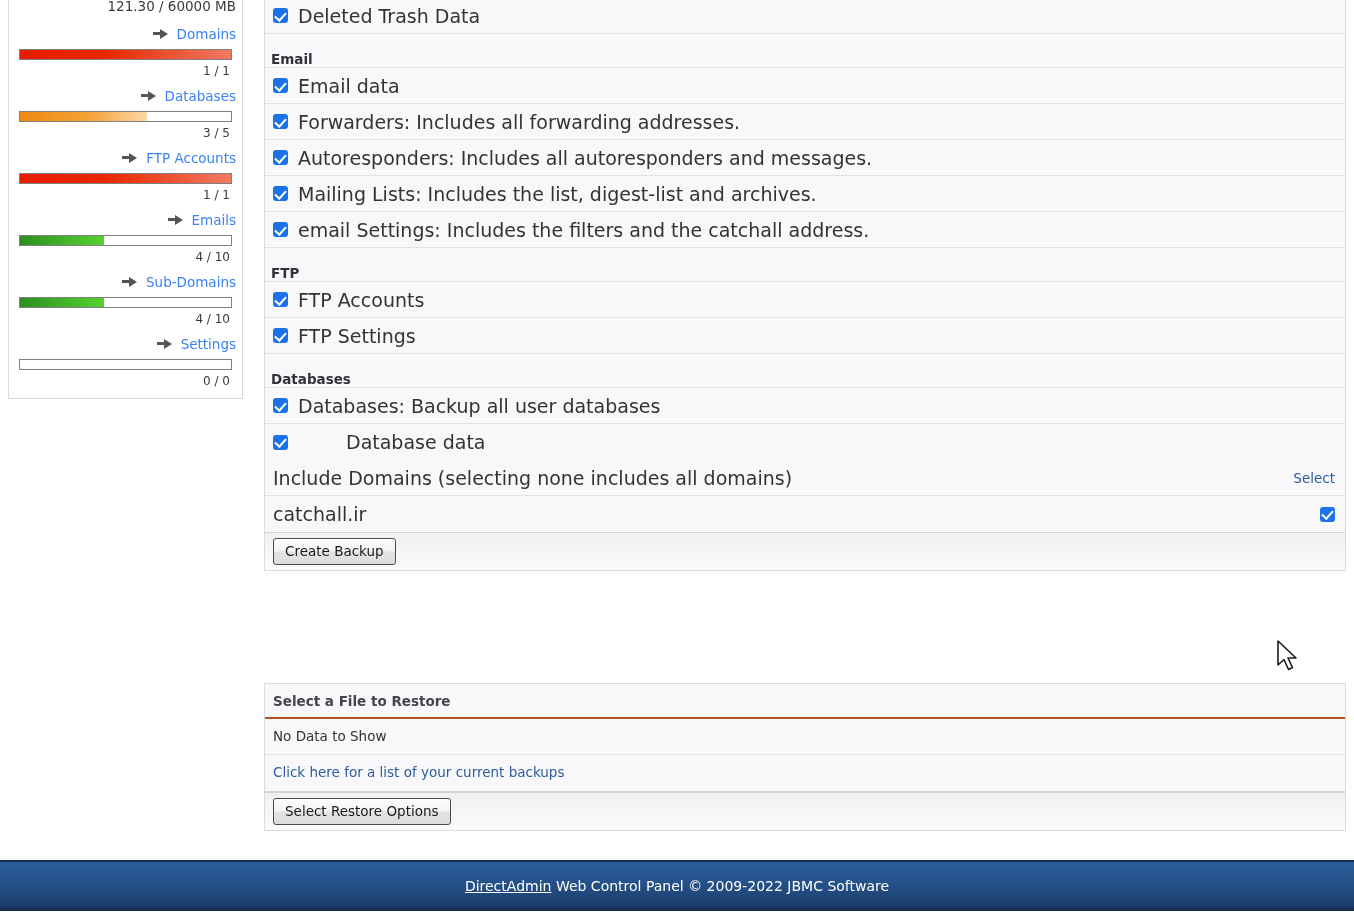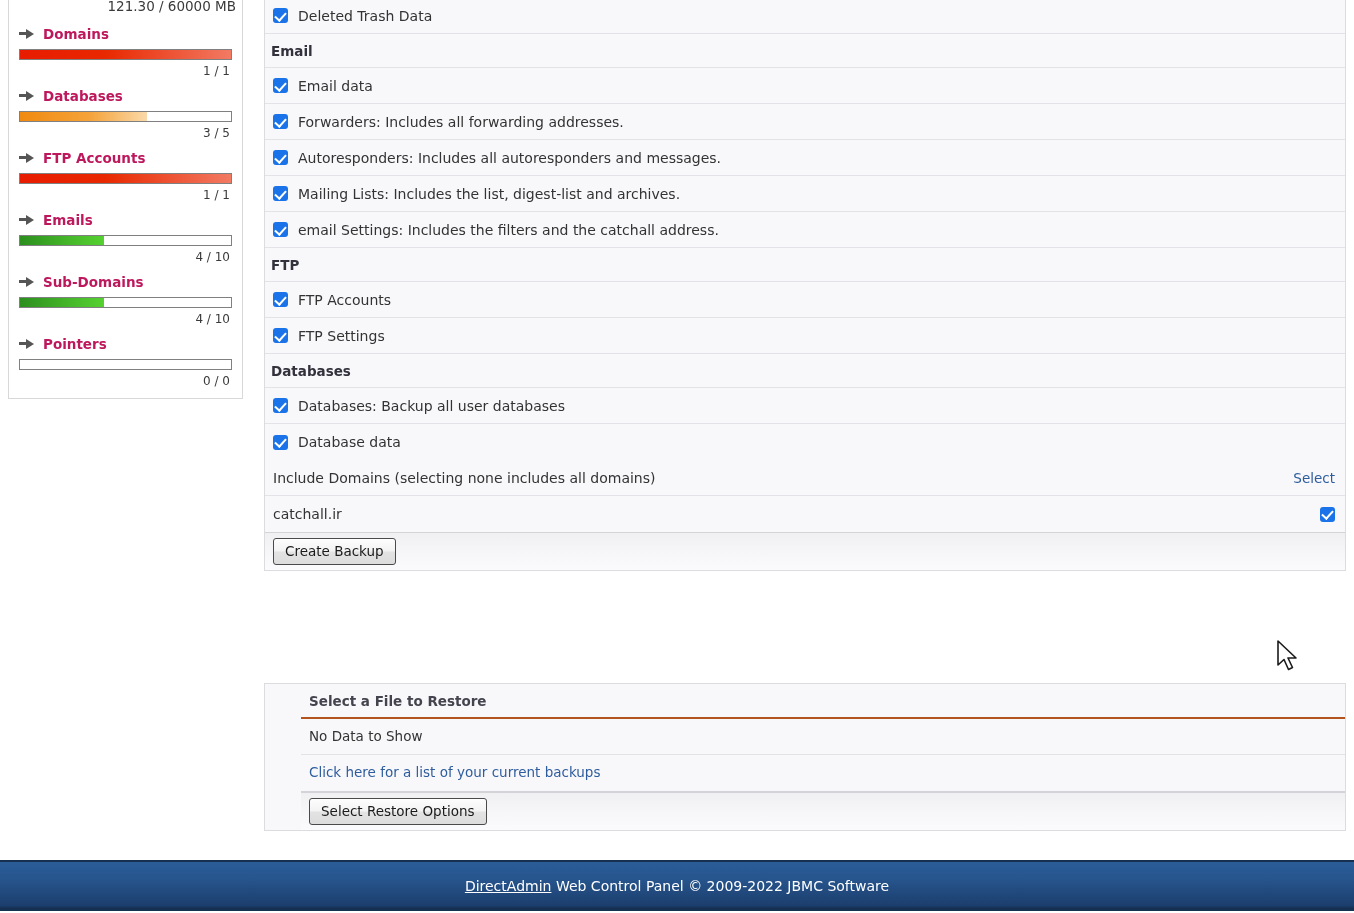--- a/index.html
+++ b/index.html
@@ -28,24 +28,25 @@
     text-align: right;
     padding: 0 6px 2px 6px;
     font-size: 13.5px;
     color: #3a3a3a;
     height: 18px;
     line-height: 16px;
   }
   .stat { padding: 0 6px; }
   .stat-head {
     display: flex; align-items: center;
-    font-weight: bold;
-    font-size: 13.5px;
-    color: #be185d;
+    font-weight: normal;
+    font-size: 13.5px;
+    color: #3b82f6;
     padding: 10px 0 6px 4px;
+    justify-content: flex-end;
   }
   .arrow-icon {
     display: inline-block;
     width: 16px; height: 12px;
     margin-right: 8px;
     position: relative;
     flex: 0 0 auto;
   }
   .arrow-icon::before {
     content: "";
@@ -83,41 +84,42 @@
 
   
   .panel {
     position: absolute;
     left: 264px;
     width: 1082px;
     background: #f8f7fa;
     border: 1px solid #dcdce0;
   }
   #panel-backup { top: -2px; border-top: none; }
-  #panel-restore { top: 683px; padding-left: 36px; }
+  #panel-restore { top: 683px; }
 
   .row {
     position: relative;
     min-height: 36px;
     display: flex;
     align-items: center;
     padding: 0 10px 0 8px;
     border-bottom: 1px solid #e3e2e7;
     background: #f8f7fa;
   }
-  .row:last-child { border-bottom: none; }
+  .row:last-child { border-bottom: none; gap: 48px; }
   .row.section {
     font-weight: bold;
     color: #32323c;
     font-size: 13.5px;
     min-height: 34px;
     padding-left: 6px;
+    align-items: flex-end;
   }
   .row.option { padding-left: 8px; }
-  .row-label { font-size: 14px; color: #333; }
+  .row-label { font-size: 19px; color: #333; }
   .row.indent .row-label { margin-left: 10px; }
 
   .cb {
     width: 15px; height: 15px;
     flex: 0 0 auto;
     border-radius: 3px;
     background: #1a73e8;
     position: relative;
     cursor: pointer;
   }
@@ -264,21 +266,21 @@
             <span>Sub-Domains</span>
           </div>
           <div class="bar-outer">
             <div class="bar-fill bar-green" style="width: 40%;"></div>
           </div>
           <div class="bar-val">4 / 10</div>
         </div>
         <div class="stat">
           <div class="stat-head">
             <span class="arrow-icon"></span>
-            <span>Pointers</span>
+            <span>Settings</span>
           </div>
           <div class="bar-outer">
             <div class="bar-fill bar-green" style="width: 0%;"></div>
           </div>
           <div class="bar-val">0 / 0</div>
         </div>
       </div>
   </div>
 
   <div class="panel" id="panel-backup">

